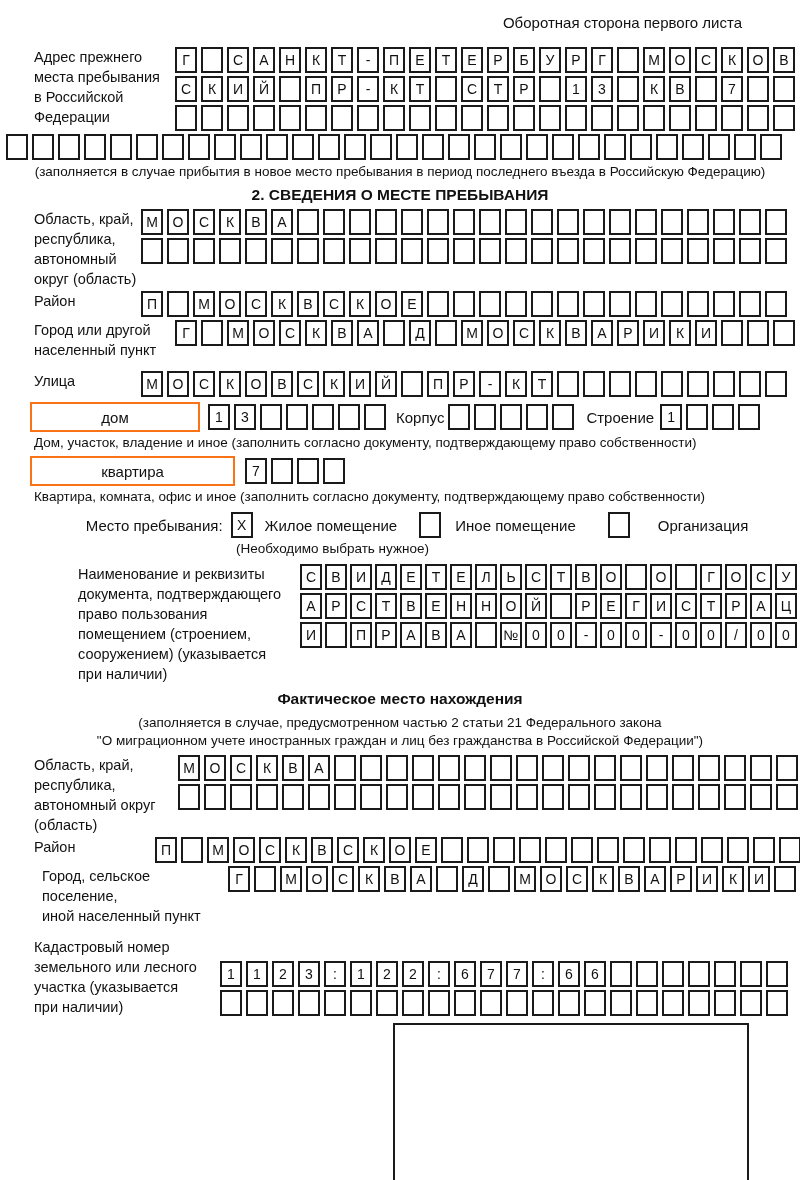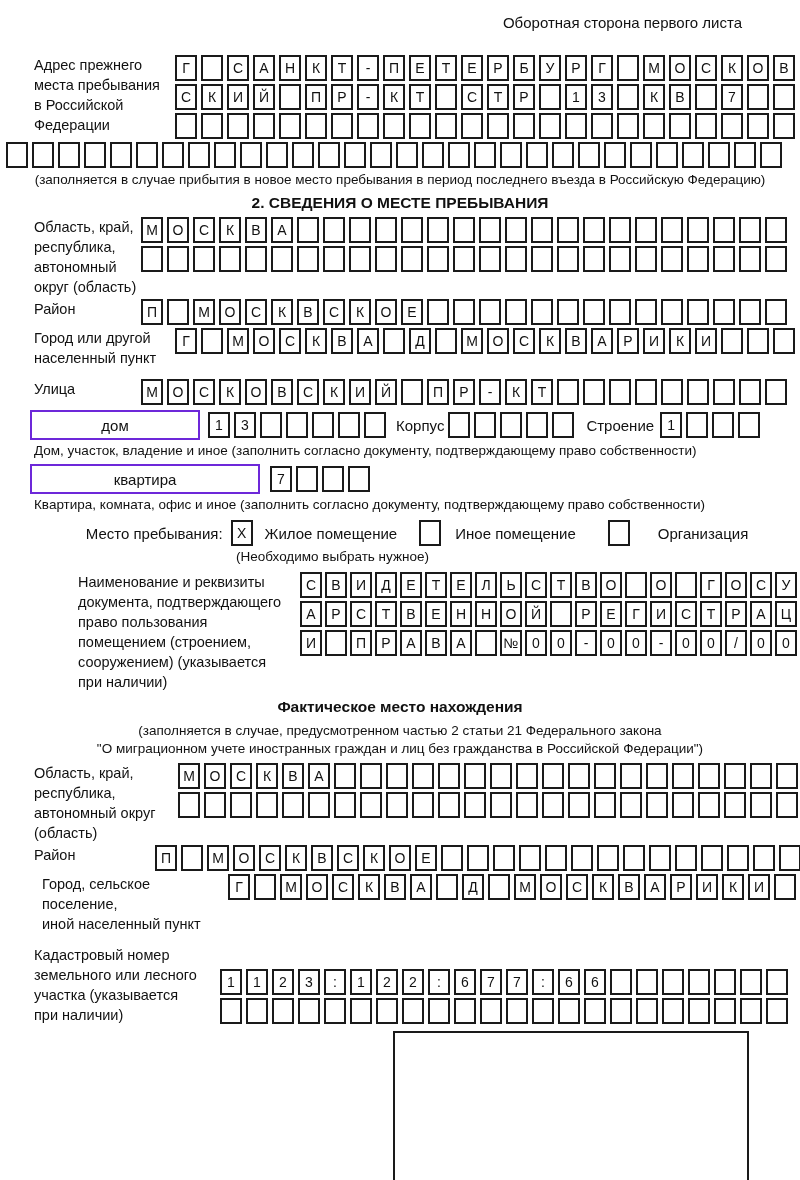--- a/index.html
+++ b/index.html
@@ -17,33 +17,33 @@
     border:2px solid #1a1a1a;display:flex;align-items:center;justify-content:center;
     font-size:14px;background:#fff;
   }
   .fieldblock{display:flex;align-items:flex-start;}
   .lab-col{flex:none;box-sizing:border-box;}
   .rows-col{flex:none;}
   .note{font-size:13.5px;line-height:18px;}
   .note.center{text-align:center;}
   .h-bold{font-weight:bold;font-size:15.5px;text-align:center;}
   .inline-row{display:flex;align-items:center;}
-  .widebox{box-sizing:border-box;border:2px solid #6d28d9;height:30px;display:flex;align-items:center;justify-content:center;font-size:15px;background:#fff;}
+  .widebox{box-sizing:border-box;border:2px solid #f97316;height:30px;display:flex;align-items:center;justify-content:center;font-size:15px;background:#fff;}
   .inline-label{font-size:15px;white-space:nowrap;}
   .stamp-rect{box-sizing:border-box;border:2px solid #1a1a1a;background:#fff;}
   .stamp-caption{font-size:14px;line-height:19px;text-align:center;}
 </style>
 </head>
 <body>
 
 <div class="page">
 
   <div class="side-note">Оборотная сторона первого листа</div>
 
-  <div class="fieldblock" style="margin-top:24px;">
+  <div class="fieldblock" style="margin-top:16px;">
     <div class="lab-col lab pad-l" style="width:175px;">
         <div>Адрес прежнего</div>
         <div>места пребывания</div>
         <div>в Российской</div>
         <div>Федерации</div>
       </div>
     <div class="rows-col">
       <div class="cellrow">
           <span class="cell">Г</span>
           <span class="cell"></span>
@@ -345,21 +345,21 @@
     <div class="cellrow" style="margin:0 0 0 6px;">
         <span class="cell">1</span>
         <span class="cell"></span>
         <span class="cell"></span>
         <span class="cell"></span>
       </div>
   </div>
   <div class="note" style="margin-left:34px;">Дом, участок, владение и иное (заполнить согласно документу, подтверждающему право собственности)</div>
 
   <div class="inline-row" style="margin:4px 0 2px 30px;">
-    <div class="widebox" style="width:230px;">квартира</div>
+    <div class="widebox" style="width:205px;">квартира</div>
     <div class="cellrow" style="margin:0 0 0 10px;">
         <span class="cell">7</span>
         <span class="cell"></span>
         <span class="cell"></span>
         <span class="cell"></span>
       </div>
   </div>
   <div class="note" style="margin-left:34px;">Квартира, комната, офис и иное (заполнить согласно документу, подтверждающему право собственности)</div>
 
   <div class="inline-row" style="margin:6px 0 2px 34px;justify-content:center;">

